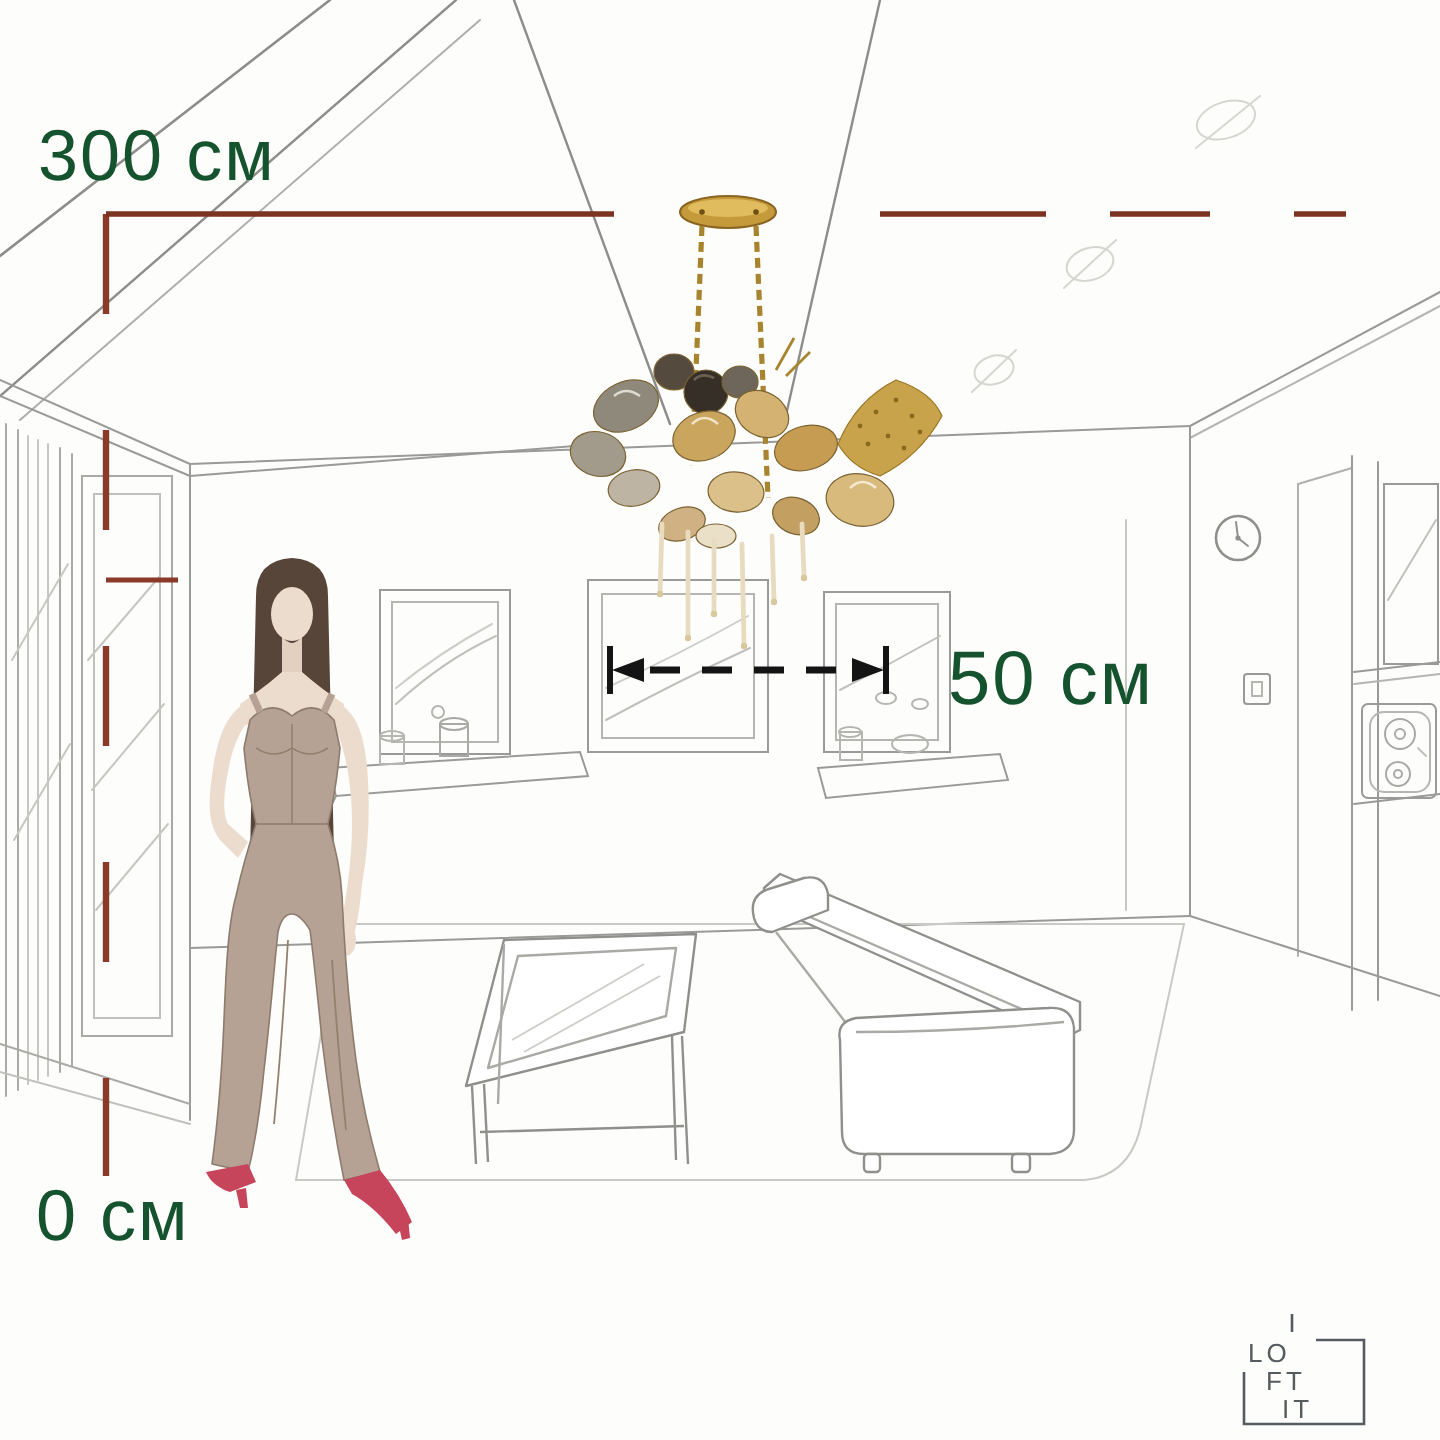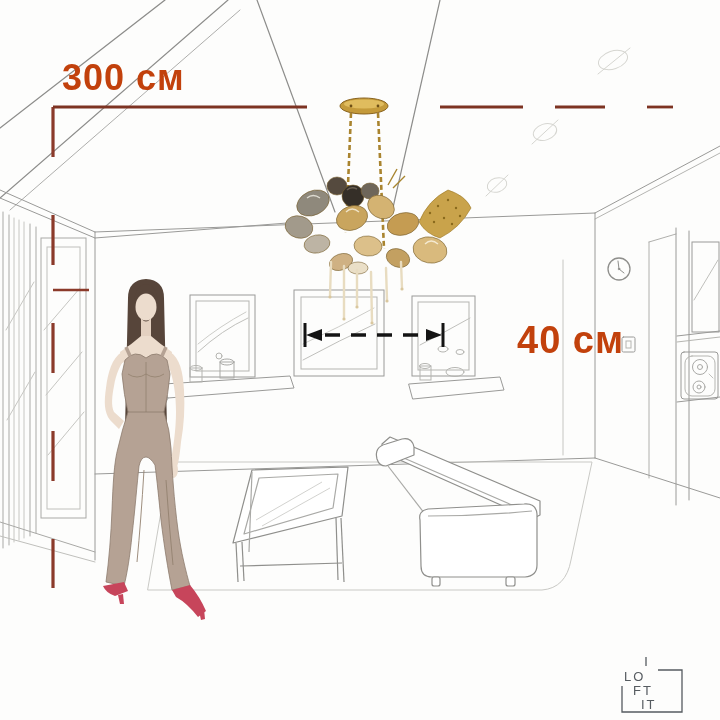--- a/index.html
+++ b/index.html
@@ -1,19 +1,19 @@
 <!DOCTYPE html>
 <html><head>
 <meta charset="utf-8">
 <style>
   html,body{margin:0;padding:0;}
   body{width:720px;height:720px;overflow:hidden;background:#fdfdfc;}
   .stage{position:relative;width:720px;height:720px;font-family:"Liberation Sans",sans-serif;}
   .stage svg{position:absolute;left:0;top:0;}
-  .dim-label{position:absolute;color:#c2410c;letter-spacing:1px;font-weight:700;line-height:1;white-space:nowrap;margin-left:43px;}
+  .dim-label{position:absolute;color:#14532d;letter-spacing:1px;font-weight:400;line-height:1;white-space:nowrap;}
   .lbl-300{left:19px;top:60px;font-size:36px;}
   .lbl-170{left:57px;top:253px;font-size:34px;}
   .lbl-0{left:18px;top:590px;font-size:36px;}
   .lbl-80{left:474px;top:321px;font-size:38px;}
 </style>
 </head>
 <body>
 
 <div class="stage">
 <svg width="720" height="720" viewBox="0 0 720 720">
@@ -275,14 +275,15 @@
   <g>
     <line x1="646" y1="657" x2="646" y2="666" stroke="#565b60" stroke-width="1.3"></line>
     <path d="M658,670 L682,670 L682,712 L622,712 L622,686" fill="none" stroke="#565b60" stroke-width="1.3"></path>
     <text x="624" y="681" font-family="Liberation Sans, sans-serif" font-size="13" letter-spacing="2" fill="#565b60">LO</text>
     <text x="633" y="695" font-family="Liberation Sans, sans-serif" font-size="13" letter-spacing="2" fill="#565b60">FT</text>
     <text x="641" y="709" font-family="Liberation Sans, sans-serif" font-size="13" letter-spacing="2" fill="#565b60">IT</text>
   </g>
 </svg>
 
   <div class="dim-label lbl-300">300 см</div>
-  <div class="dim-label lbl-80">40 см</div>
+  <div class="dim-label lbl-0">0 см</div>
+  <div class="dim-label lbl-80">50 см</div>
 </div>
 
 </body></html>

